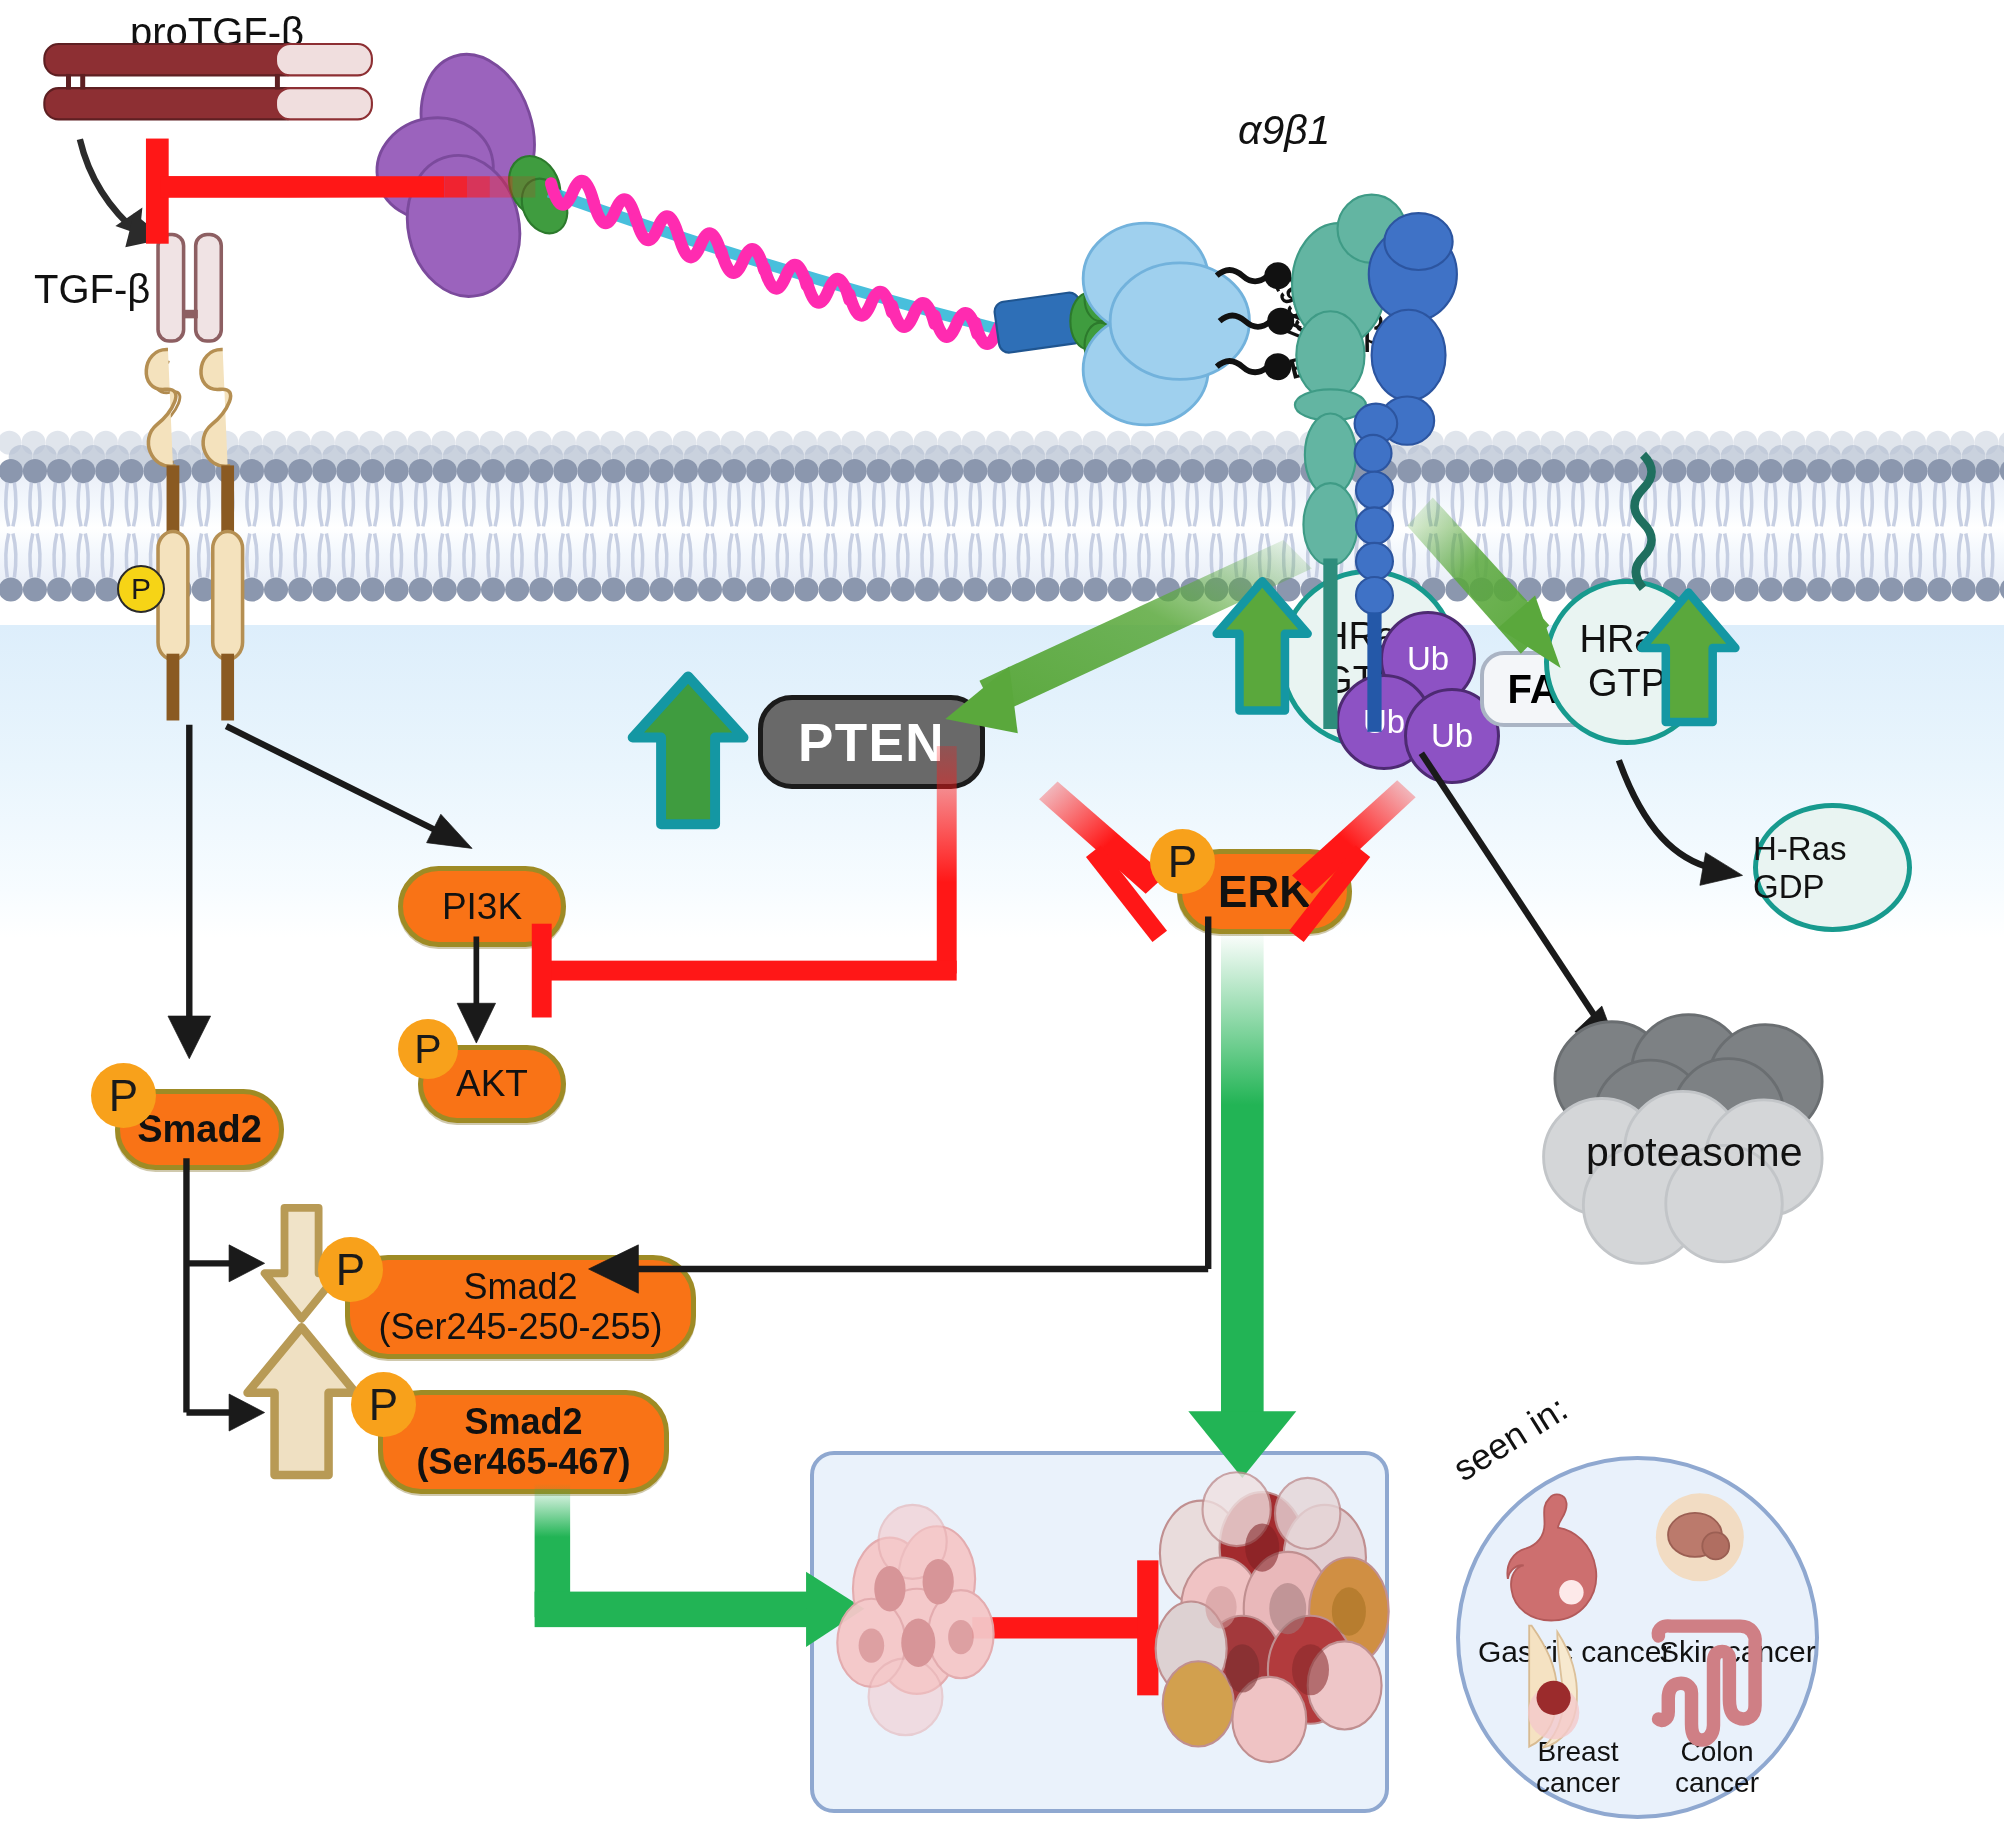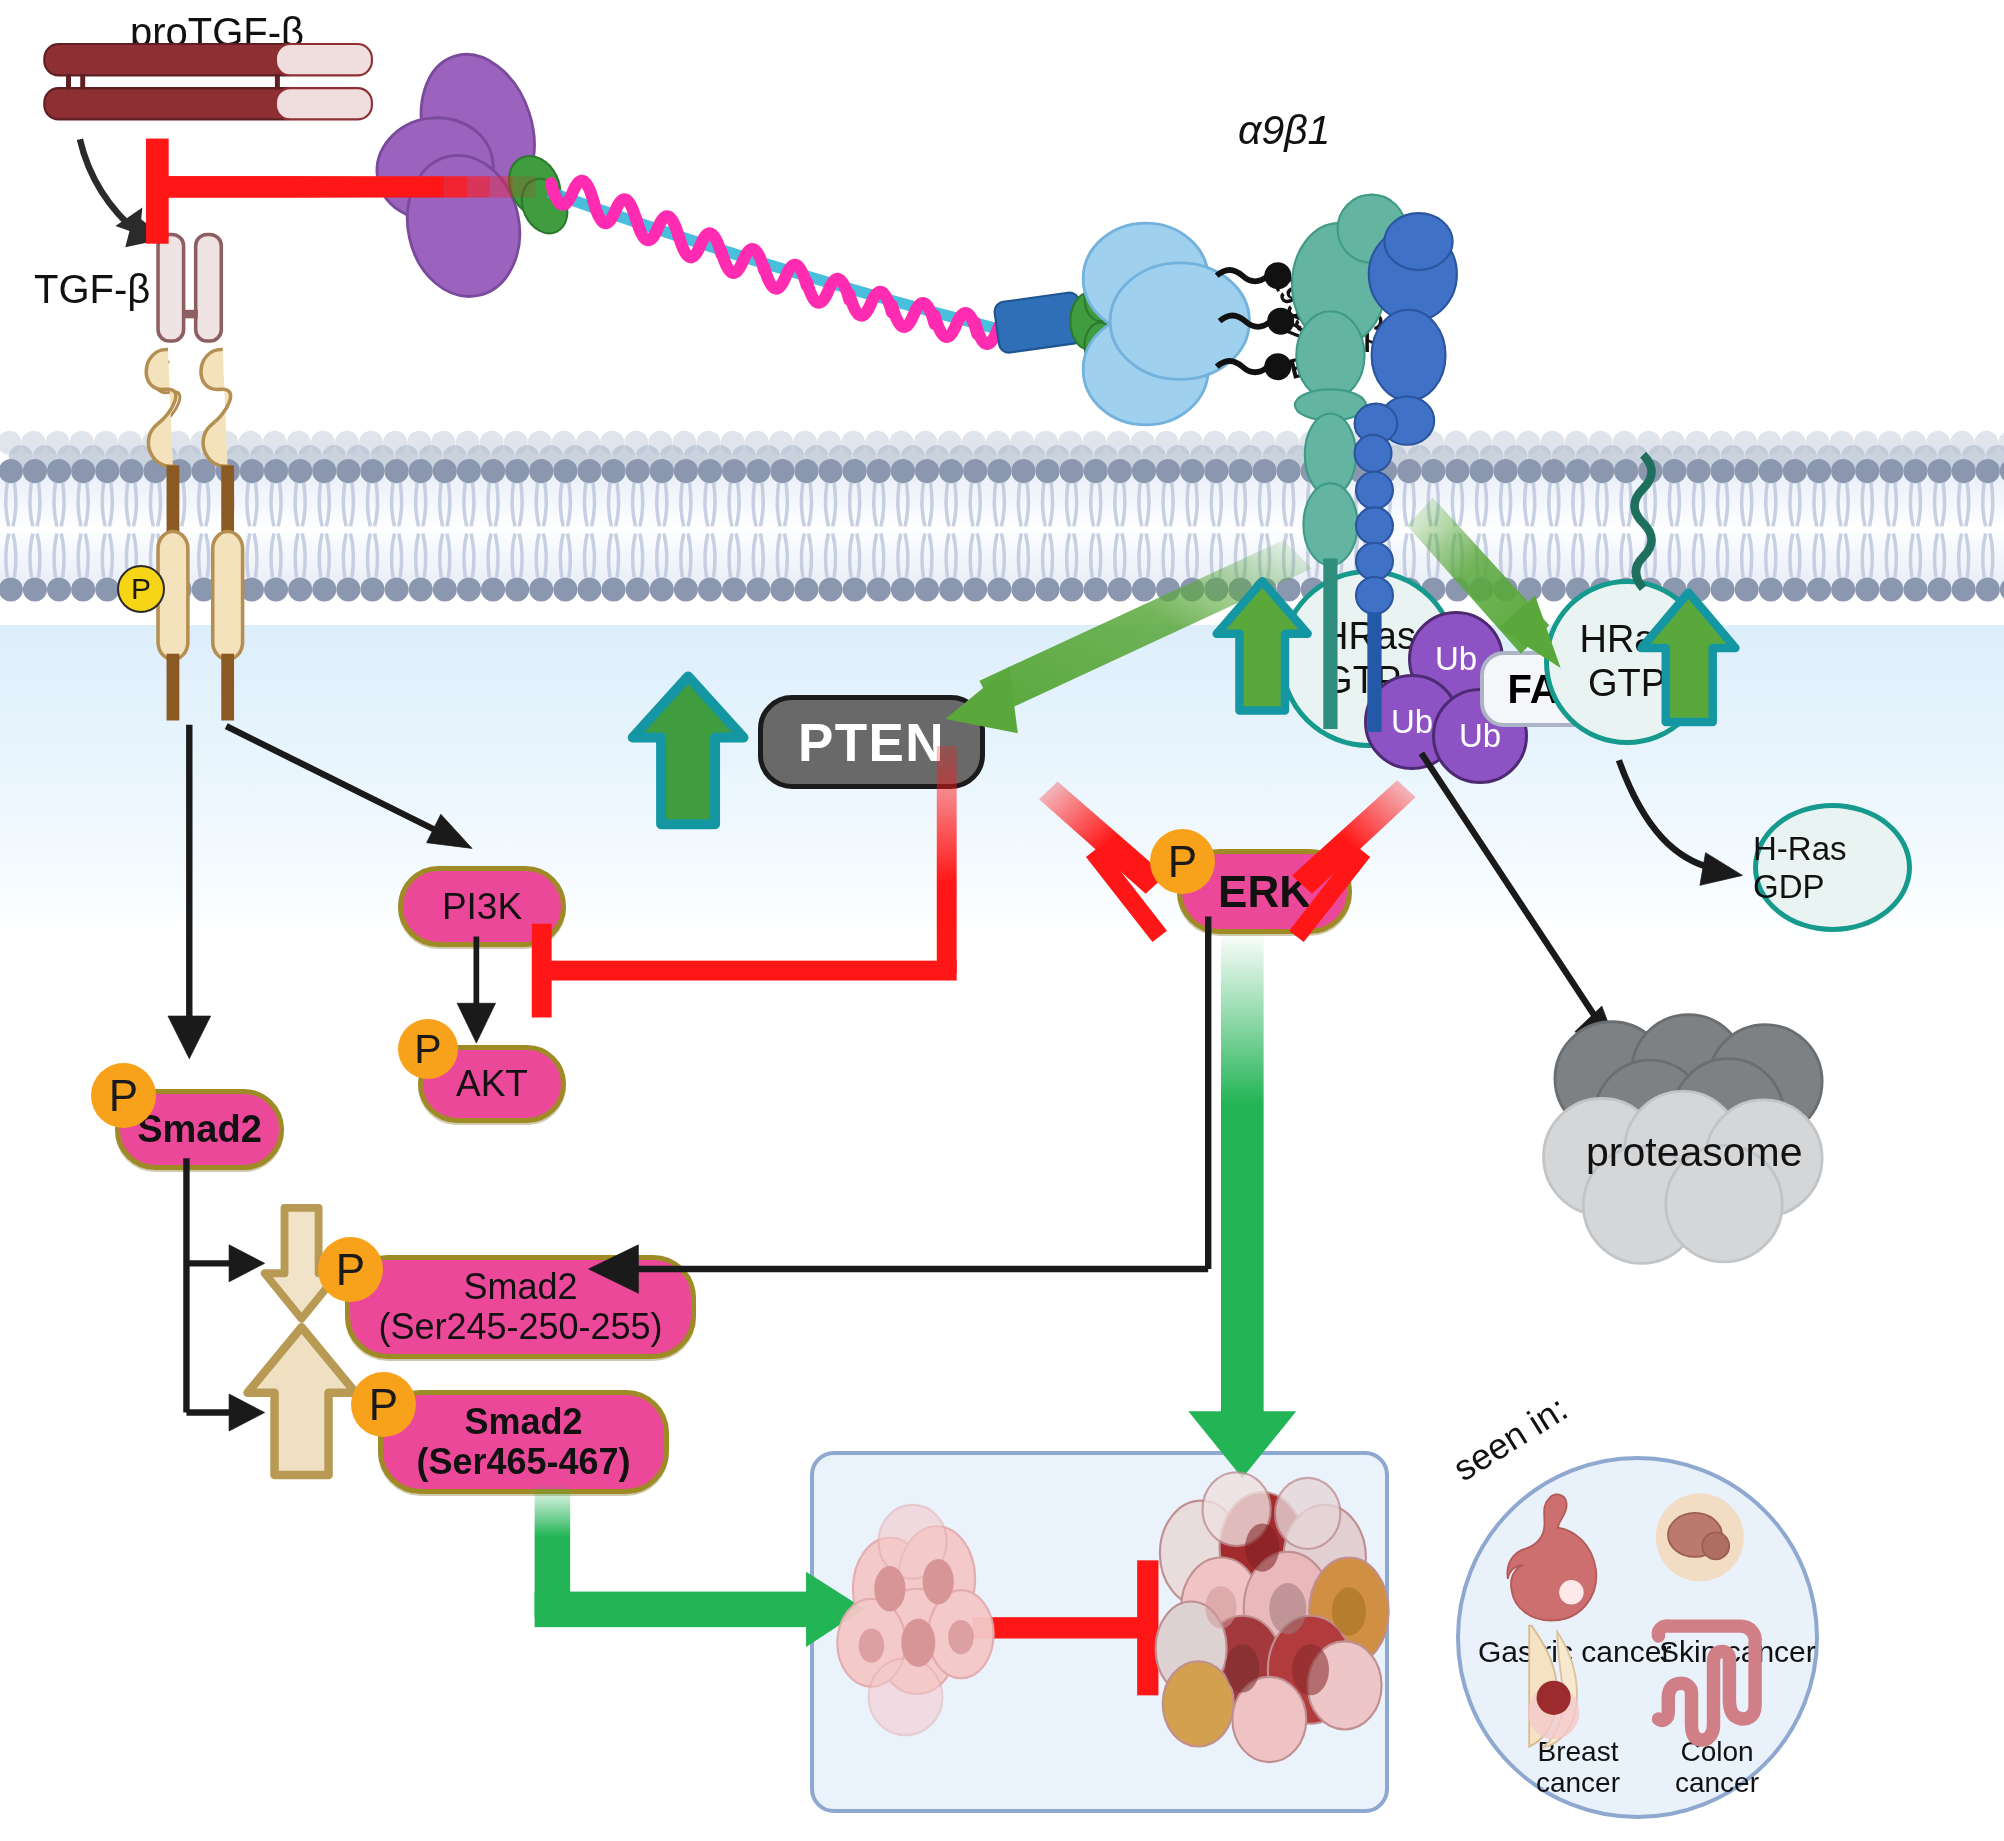--- a/index.html
+++ b/index.html
@@ -9,21 +9,21 @@
 
   
   .membrane{position:absolute;left:0;top:430px;width:2005px;height:195px;}
   .memb-mid{position:absolute;left:0;top:40px;width:2005px;height:115px;
             background:linear-gradient(to bottom,#e9eef7 0%,#f4f8fd 30%,#ffffff 50%,#f4f8fd 70%,#e9eef7 100%);}
   .cytosol{position:absolute;left:0;top:625px;width:2005px;height:313px;
            background:linear-gradient(to bottom,#ddeefb 0%,#e9f5fd 45%,#f7fcff 85%,#ffffff 100%);}
 
   
   .pill{position:absolute;display:flex;align-items:center;justify-content:center;
-        background:#ec4899;border:5px solid #9e8b25;border-radius:43px;
+        background:#f97316;border:5px solid #9e8b25;border-radius:43px;
         box-shadow:0 2.1px 0 rgba(120,100,20,.35);
         color:#111;text-align:center;line-height:1.12;}
   .pill.bold{font-weight:bold;}
   .pill-dark{position:absolute;display:flex;align-items:center;justify-content:center;
         background:#696969;border:5px solid #1b1b1b;border-radius:34px;
         color:#fff;font-weight:bold;letter-spacing:1.4px;}
   .pill-white{position:absolute;display:flex;align-items:center;justify-content:center;
         background:#f4f6f9;border:4.3px solid #aab4c4;border-radius:24px;
         color:#000;font-weight:bold;}
 
@@ -32,21 +32,21 @@
           background:#f8a11b;border-radius:50%;color:#1a1a1a;font-weight:normal;z-index:6;}
   .pbadge.yellow{background:#f6d416;border:2.8px solid #2a2a2a;}
 
   
   .ras{position:absolute;display:flex;align-items:center;justify-content:center;
        background:#e9f4f2;border:5px solid #179a8e;border-radius:50%;
        color:#111;text-align:center;line-height:1.15;}
 
   .ub{position:absolute;display:flex;align-items:center;justify-content:center;
       background:#8d52c4;border:3.6px solid #4d2a72;border-radius:50%;
-      color:#fff;margin-left:28px;}
+      color:#fff;}
 
   
   .lbl{position:absolute;color:#111;white-space:nowrap;}
 
   svg{position:absolute;left:0;top:0;overflow:visible;}
   .nosel{user-select:none;}
 
   .prolifbox{position:absolute;background:#eaf2fb;border:4.3px solid #8fa8d0;border-radius:24px;}
   .seencircle{position:absolute;background:#e9f1fb;border:4.3px solid #8fa8d0;border-radius:50%;}
   .cc-lbl{position:absolute;color:#111;text-align:center;line-height:1.1;white-space:nowrap;}

